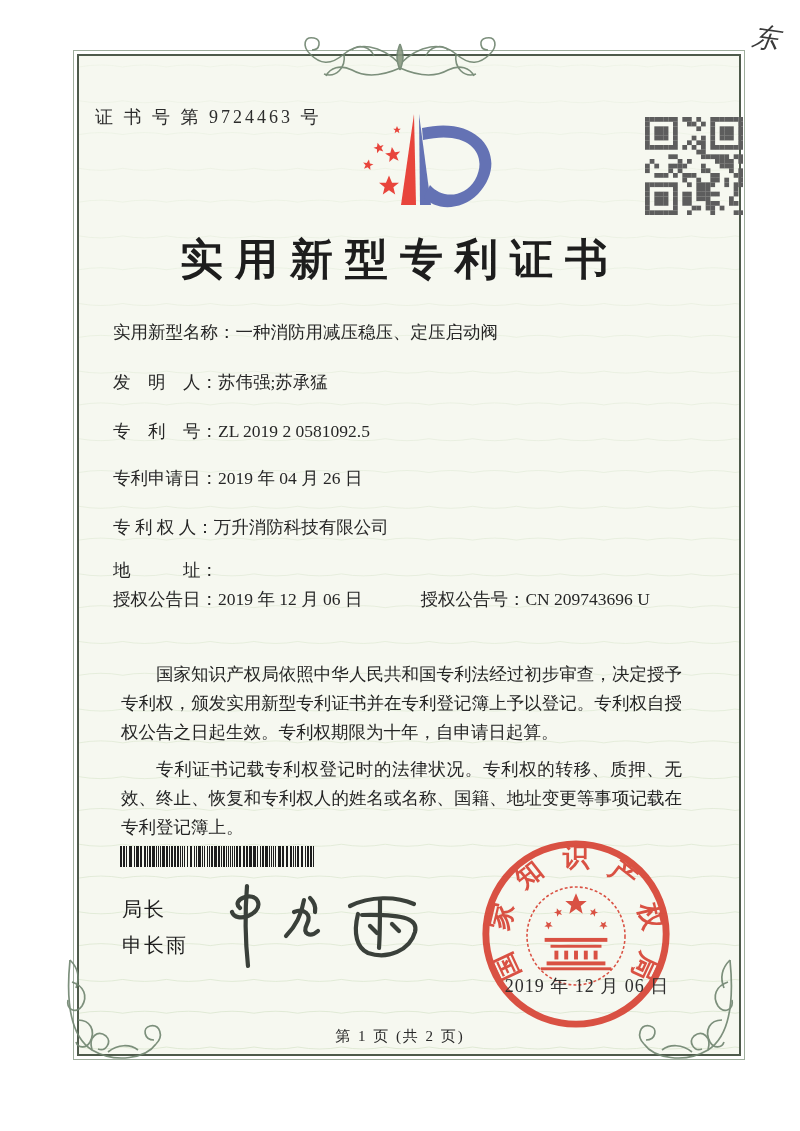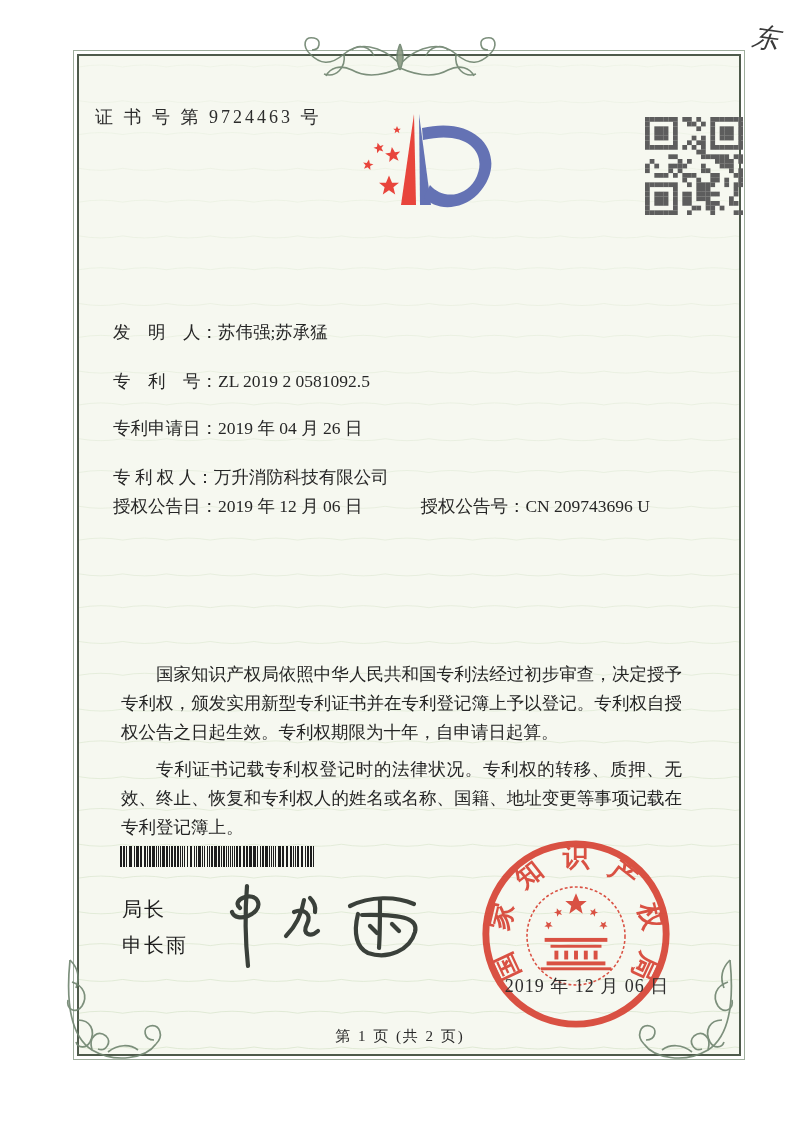--- a/index.html
+++ b/index.html
@@ -23,21 +23,21 @@
   #cert-no{left:95px;top:105px;font-size:18px;letter-spacing:3px;color:#2c2c2c;}
   #logo{left:330px;top:108px;}
   #qr{left:645px;top:117px;}
   #title{left:0;top:231px;width:800px;text-align:center;font-size:43px;font-weight:700;
          letter-spacing:12px;color:#1d1d1d;}
   #fields{left:113px;top:320px;width:585px;font-size:17.5px;color:#262626;}
   .frow{display:flex;line-height:24px;}
   .frow .lab{white-space:pre;flex:0 0 auto;}
   .frow .val{white-space:pre-wrap;}
   .mb1{margin-bottom:26px}.mb2{margin-bottom:25px}.mb3{margin-bottom:23px}
-  .mb4{margin-bottom:25px}.mb5{}.mb6{margin-bottom:5px}
+  .mb4{margin-bottom:25px}.mb5{margin-bottom:19px}.mb6{margin-bottom:5px}
   #addr-val{max-width:440px;}
   #grant-label2{margin-left:58px;}
   #body-text{left:113px;top:652px;width:577px;font-size:17.5px;line-height:29px;
              text-align:justify;color:#242424;}
   #body-text p{margin:8px;text-indent:2em;}
   #barcode{left:120px;top:846px;width:202px;height:21px;display:flex;align-items:stretch;}
   #barcode div{height:100%;}
   #sig-title{left:122px;top:896px;font-size:20px;letter-spacing:2px;color:#1f1f1f;}
   #sig-name{left:122px;top:932px;font-size:20px;letter-spacing:2px;color:#1f1f1f;}
   #sig-draw{left:212px;top:876px;}
@@ -363,39 +363,45 @@
       <rect x="3" y="20" width="1.02" height="1.02" fill="#5d5d5d"></rect>
       <rect x="4" y="20" width="1.02" height="1.02" fill="#5d5d5d"></rect>
       <rect x="5" y="20" width="1.02" height="1.02" fill="#5d5d5d"></rect>
       <rect x="6" y="20" width="1.02" height="1.02" fill="#5d5d5d"></rect>
       <rect x="9" y="20" width="1.02" height="1.02" fill="#5d5d5d"></rect>
       <rect x="14" y="20" width="1.02" height="1.02" fill="#5d5d5d"></rect>
       <rect x="19" y="20" width="1.02" height="1.02" fill="#5d5d5d"></rect>
       <rect x="20" y="20" width="1.02" height="1.02" fill="#5d5d5d"></rect>
     </svg>
 
+  <div class="abs" id="title">实用新型专利证书</div>
 
   <div class="abs" id="fields">
+    <div class="frow mb1">
+      <span class="lab">实用新型名称：</span>
+      <span class="val">一种消防用减压稳压、定压启动阀</span>
+    </div>
     <div class="frow mb2">
       <span class="lab">发　明　人：</span>
       <span class="val">苏伟强;苏承猛</span>
     </div>
     <div class="frow mb3">
       <span class="lab">专　利　号：</span>
       <span class="val">ZL 2019 2 0581092.5</span>
     </div>
     <div class="frow mb4">
       <span class="lab">专利申请日：</span>
       <span class="val">2019 年 04 月 26 日</span>
     </div>
     <div class="frow mb5">
       <span class="lab">专 利 权 人：</span>
       <span class="val">万升消防科技有限公司</span>
     </div>
     <div class="frow mb6">
+      <span class="lab">地　　　址：</span>
     </div>
     <div class="frow">
       <span class="lab">授权公告日：</span>
       <span class="val">2019 年 12 月 06 日</span>
       <span class="lab" id="grant-label2">授权公告号：</span>
       <span class="val">CN 209743696 U</span>
     </div>
   </div>
 
   <div class="abs" id="body-text">

